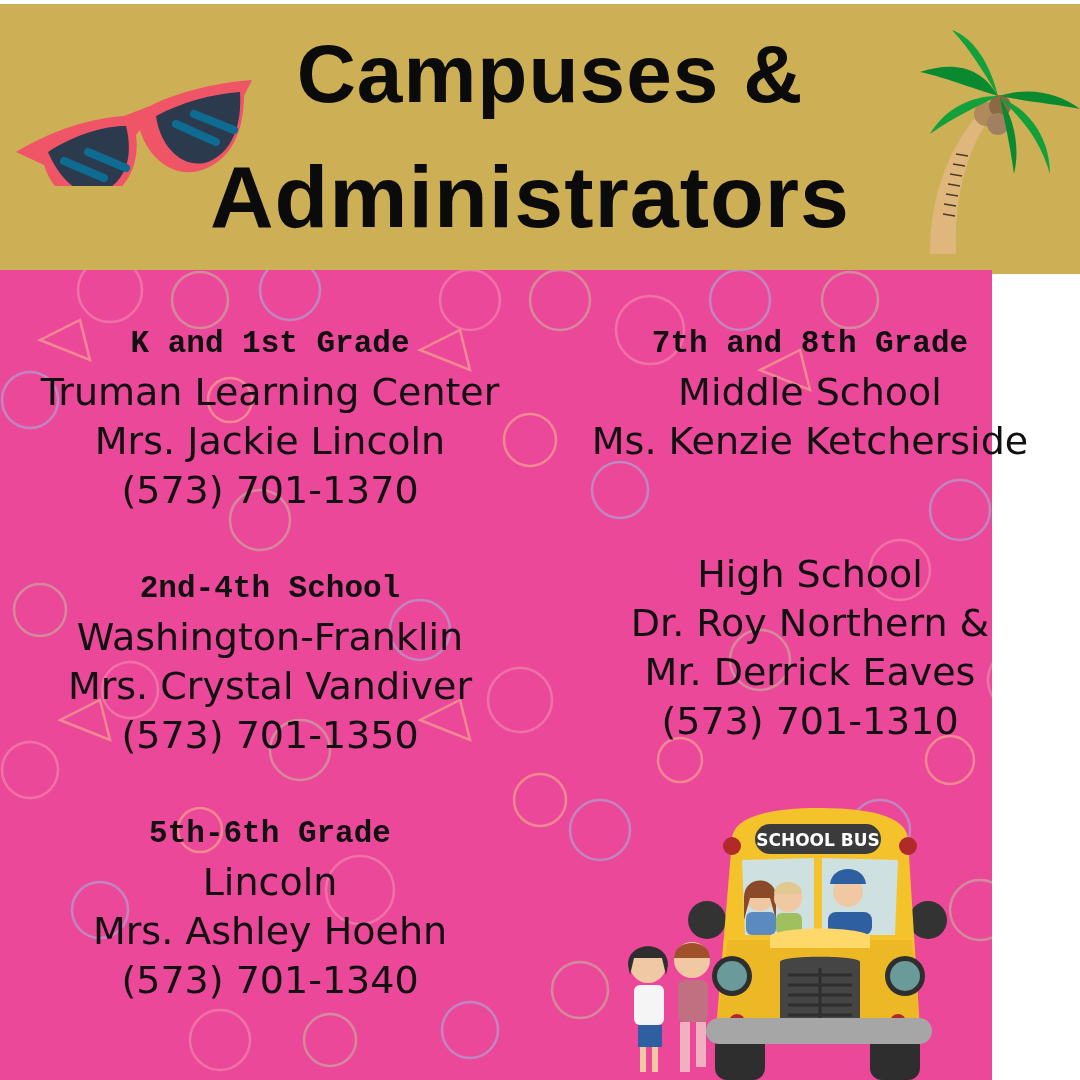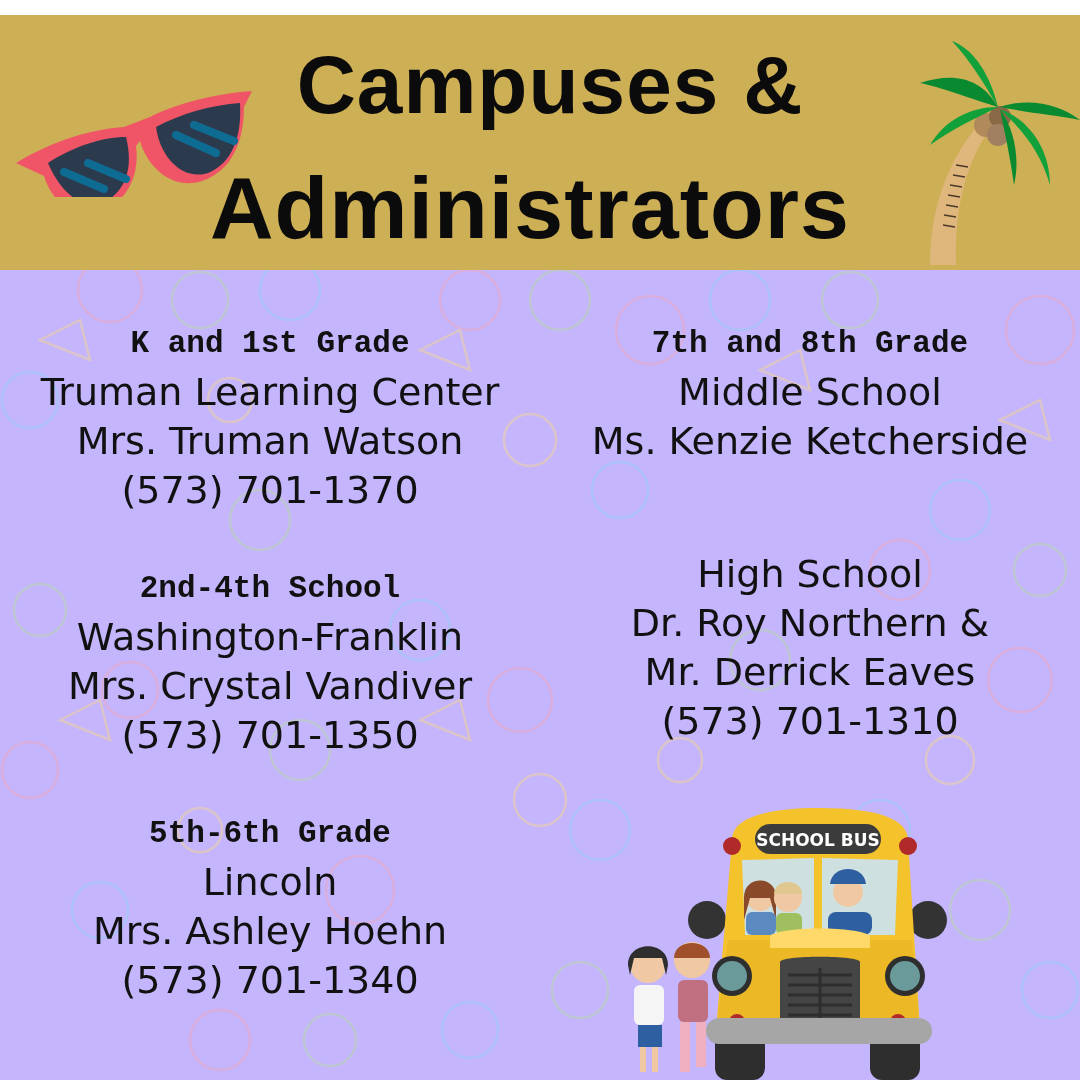--- a/index.html
+++ b/index.html
@@ -1,21 +1,21 @@
 <!DOCTYPE html>
 <html><head>
 <meta charset="utf-8">
 <style>
   html,body{margin:0;padding:0;}
   body{width:1080px;height:1080px;overflow:hidden;position:relative;background:#ffffff;font-family:"Liberation Sans","DejaVu Sans",sans-serif;}
-  .header{position:absolute;left:0;top:15px;width:1080px;height:270px;background:#cdaf55;}
+  .header{position:absolute;left:0;top:4px;width:1080px;height:270px;background:#cdaf55;}
   .title{position:absolute;left:0;top:0;width:1080px;text-align:center;color:#0b0b0b;font-weight:bold;font-family:"Liberation Sans","DejaVu Sans",sans-serif;}
   .title .l1{position:absolute;left:0;width:1100px;top:22px;font-size:82px;line-height:96px;letter-spacing:1px;}
   .title .l2{position:absolute;left:-20px;width:1100px;top:138px;font-size:88px;line-height:110px;letter-spacing:1px;}
-  .body-bg{position:absolute;left:0;top:270px;width:1080px;height:810px;overflow:hidden;background:#c4b5fd;}
+  .body-bg{position:absolute;left:0;top:270px;width:992px;height:810px;overflow:hidden;background:#ec4899;}
   .pattern{position:absolute;left:0;top:0;}
   .card{position:absolute;text-align:center;color:#111;font-family:"DejaVu Sans","Liberation Sans",sans-serif;}
   .card .grade{font-weight:bold;font-size:31px;line-height:49px;font-family:Liberation Mono, monospace;}
   .card .line{font-size:38px;line-height:49px;}
   .col-left{left:0;width:540px;}
   .col-right{left:540px;width:540px;}
   .deco{position:absolute;}
 </style>
 </head>
 <body>
@@ -179,21 +179,21 @@
     <path d="M54 158 C54 138 90 138 90 158 Z" fill="#a0502a"></path>
     <rect x="58" y="180" width="30" height="42" rx="6" fill="#c07080"></rect>
     <rect x="60" y="222" width="10" height="50" fill="#f0b0c0"></rect>
       <rect x="76" y="222" width="10" height="45" fill="#f0b0c0"></rect>
   </svg>
 </div>
 
 <div class="card col-left" style="top:319px">
   <div class="grade">K and 1st Grade</div>
   <div class="line">Truman Learning Center</div>
-  <div class="line">Mrs. Truman Watson</div>
+  <div class="line">Mrs. Jackie Lincoln</div>
   <div class="line">(573) 701-1370</div>
 </div>
 
 <div class="card col-left" style="top:564px">
   <div class="grade">2nd-4th School</div>
   <div class="line">Washington-Franklin</div>
   <div class="line">Mrs. Crystal Vandiver</div>
   <div class="line">(573) 701-1350</div>
 </div>
 

